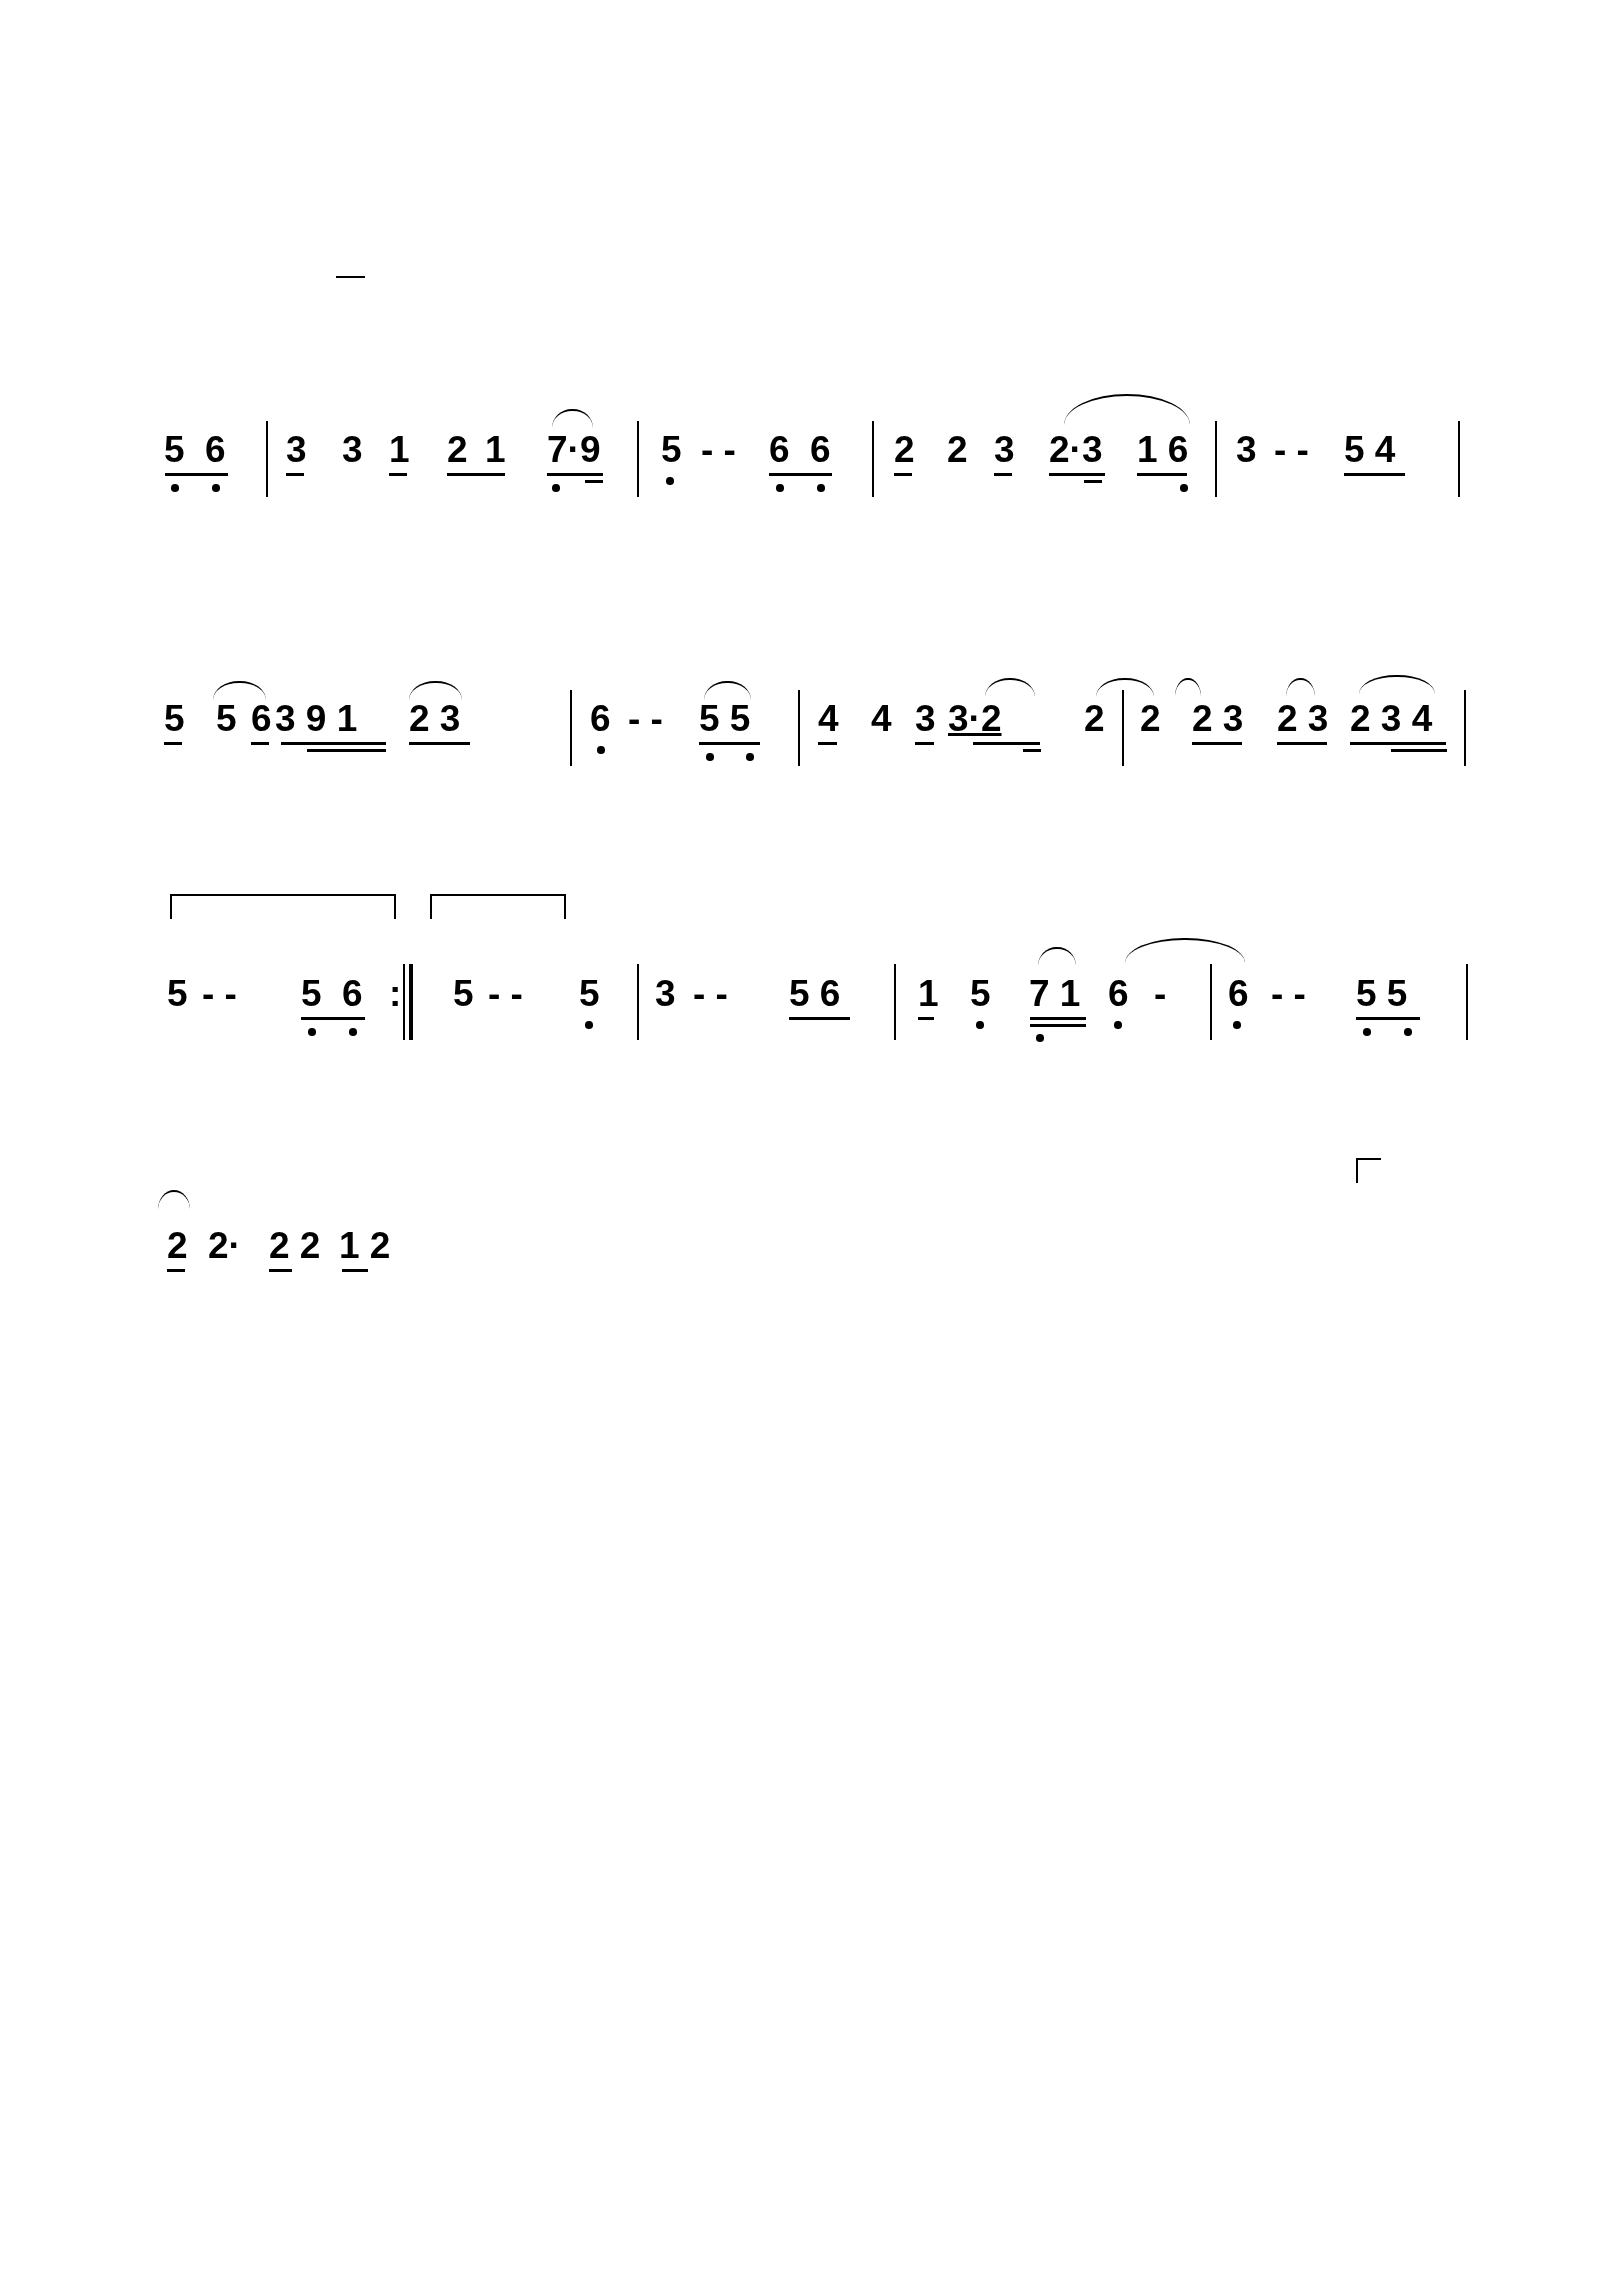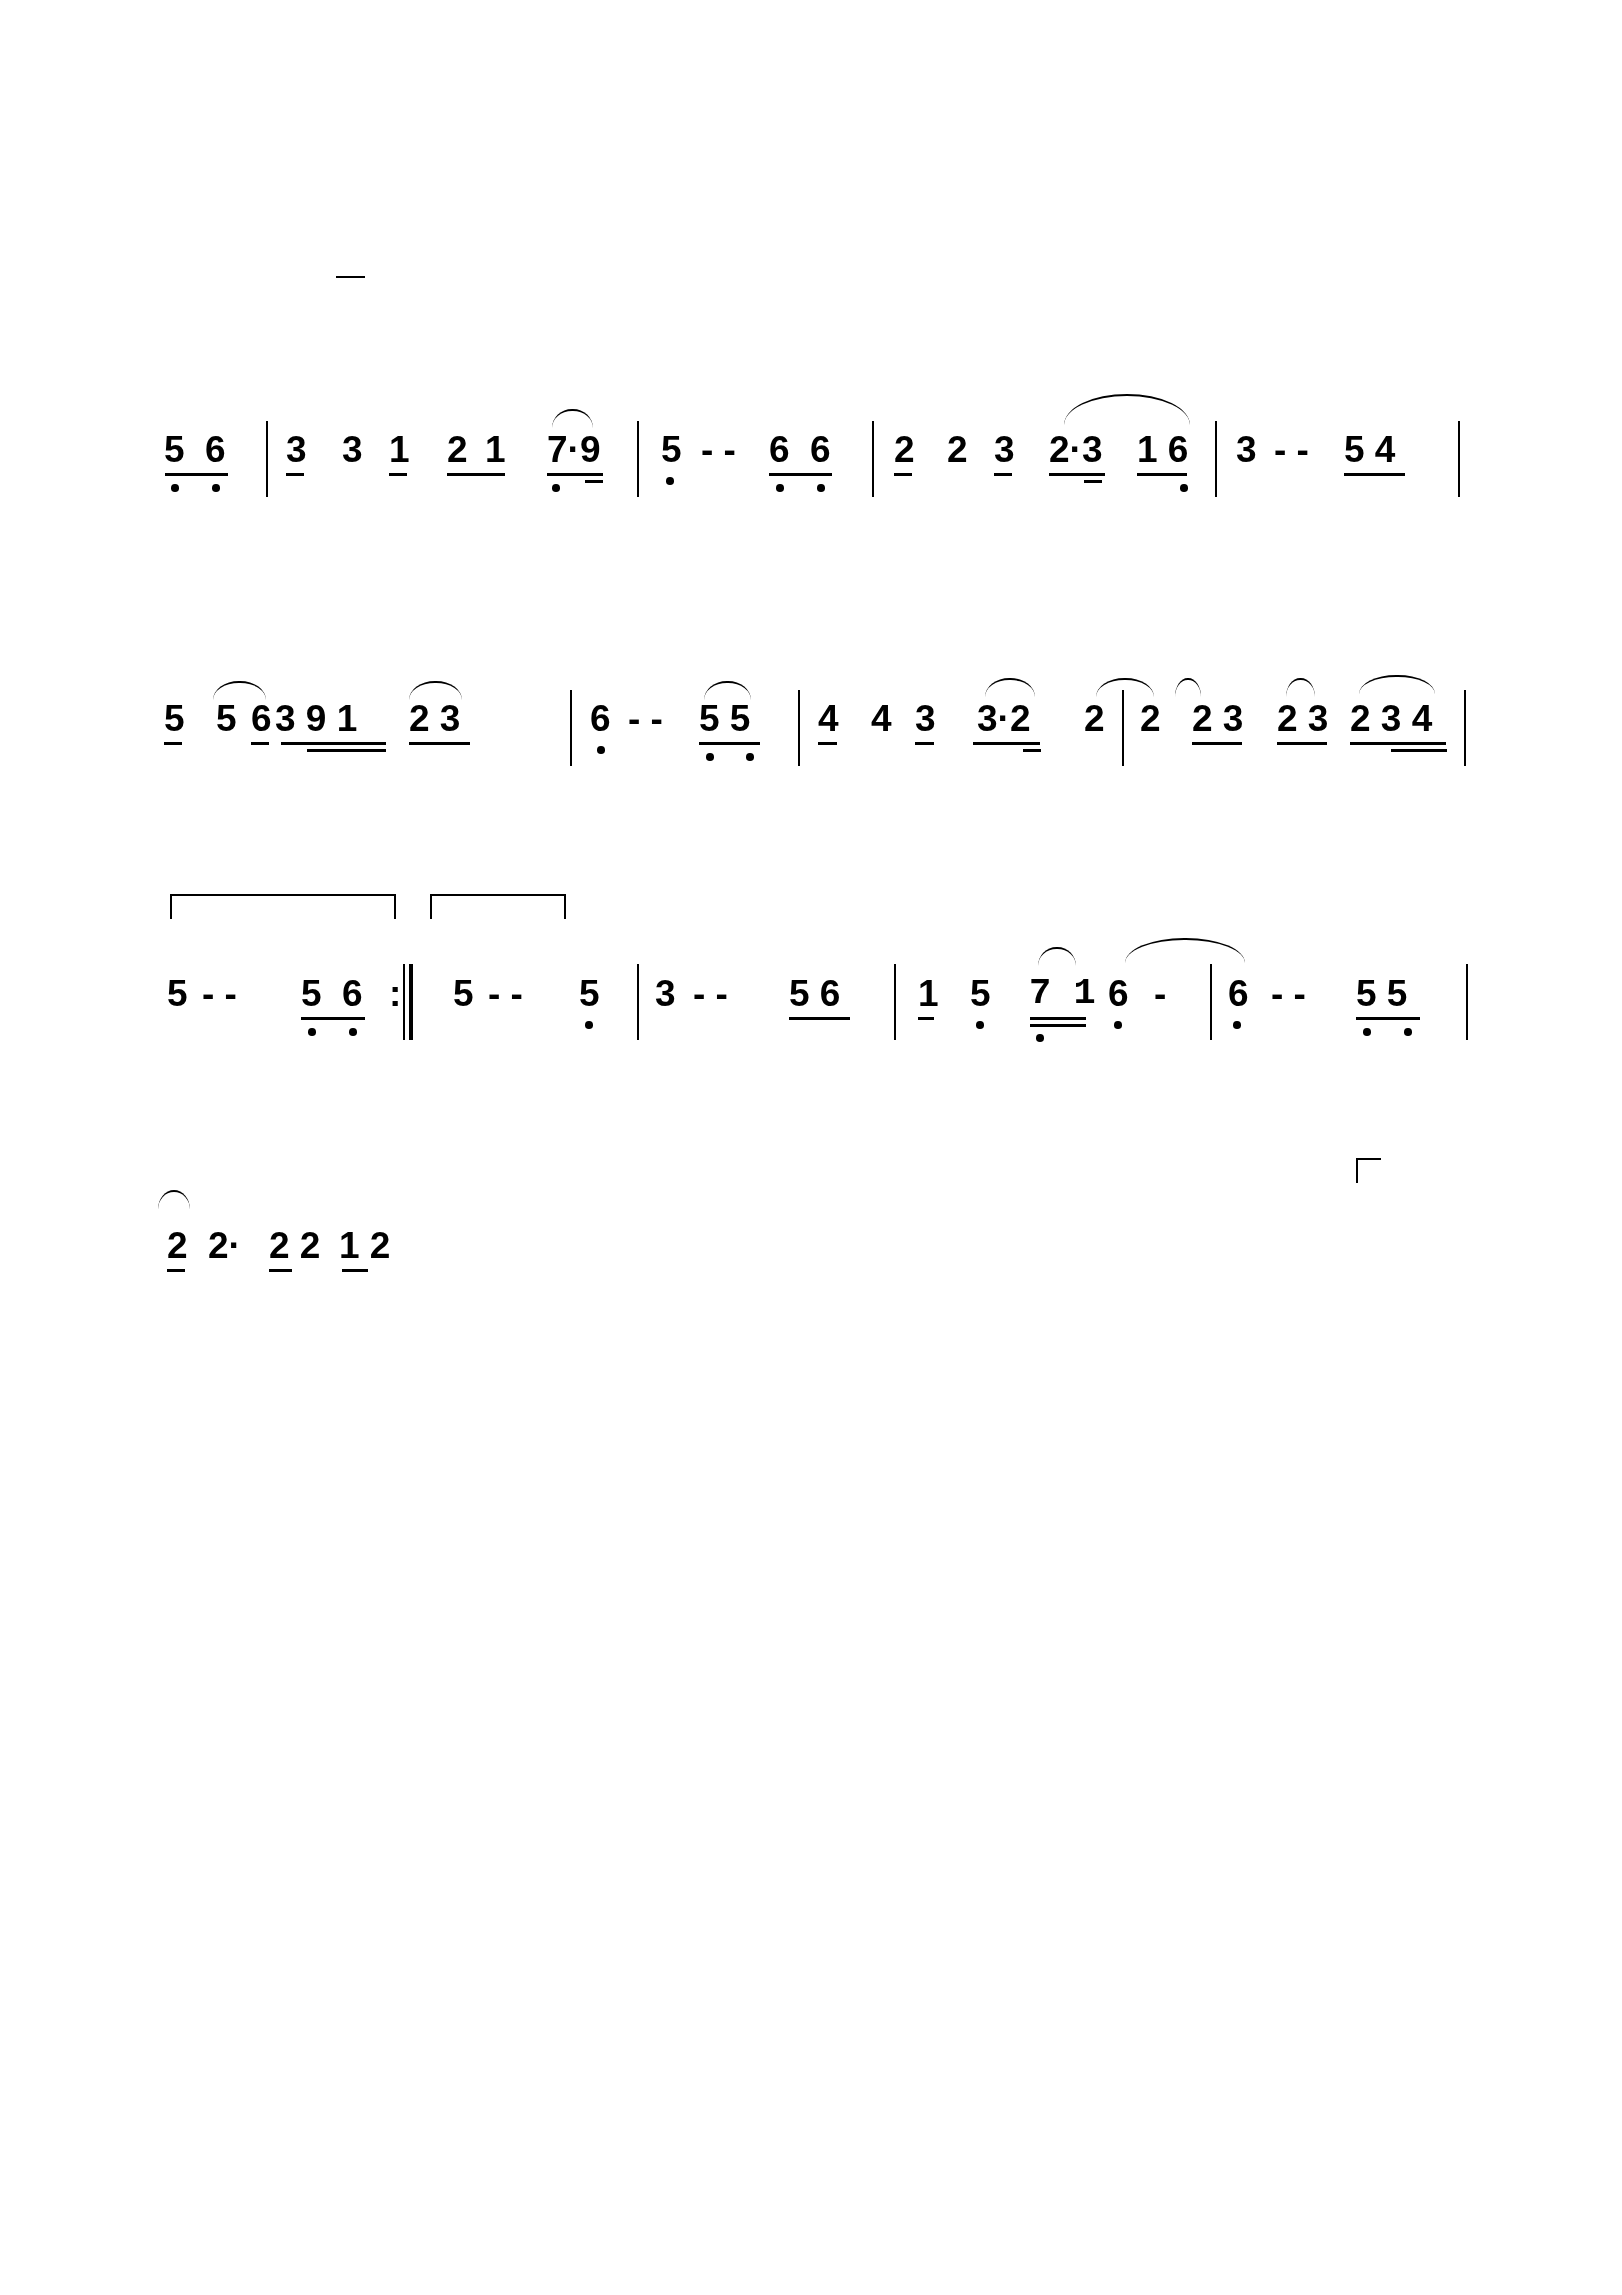--- a/index.html
+++ b/index.html
@@ -174,21 +174,21 @@
     <span class="n" style="left:628px;">- -</span>
     <span class="n" style="left:699px;">5 5</span>
     <div class="ul" style="left:699px;top:47px;width:61px;"></div>
     <div class="dot" style="left:706px;top:58px;"></div>
       <div class="dot" style="left:746px;top:58px;"></div>
     <div class="slur" style="left:704px;top:-14.6px;width:47px;"></div>
     <div class="barline" style="left:798px;top:-5.8px;height:76px;"></div>
     <span class="n" style="left:818px;">4</span>
       <span class="n" style="left:871px;">4</span>
       <span class="n" style="left:915px;">3</span>
-    <span class="n" style="left:977px;">3·2</span>
+    <span class="n" style="left:948px;text-decoration:underline;">3·2</span>
       <span class="n" style="left:1084px;">2</span>
     <div class="ul" style="left:818px;top:47px;width:18.7px;"></div>
     <div class="ul" style="left:915px;top:47px;width:18.7px;"></div>
     <div class="ul" style="left:973px;top:47px;width:67px;"></div>
     <div class="ul" style="left:1023px;top:54px;width:17.5px;"></div>
     <div class="slur" style="left:985px;top:-17.5px;width:50px;"></div>
     <div class="slur" style="left:1096px;top:-17.5px;width:58px;"></div>
     <div class="barline" style="left:1122px;top:-5.8px;height:76px;"></div>
     <span class="n" style="left:1140px;">2</span>
     <span class="n" style="left:1192px;">2 3</span>
@@ -231,21 +231,21 @@
     <span class="n" style="left:579px;">5</span>
       <div class="dot" style="left:585px;top:51px;"></div>
     <div class="barline" style="left:637px;top:-5.8px;height:76px;"></div>
     <span class="n" style="left:655px;">3</span>
       <span class="n" style="left:693px;">- -</span>
     <span class="n" style="left:789px;">5 6</span>
     <div class="ul" style="left:789px;top:47px;width:61px;"></div>
     <div class="barline" style="left:894px;top:-5.8px;height:76px;"></div>
     <span class="n" style="left:918px;">1</span>
       <span class="n" style="left:970px;">5</span>
-    <span class="n" style="left:1029px;font-family:Liberation Mono, monospace;">7 1</span>
+    <span class="n" style="left:1029px;">7 1</span>
       <span class="n" style="left:1108px;">6</span>
       <span class="n" style="left:1154px;">-</span>
     <div class="ul" style="left:918px;top:47px;width:16.4px;"></div>
     <div class="dot" style="left:976px;top:51px;"></div>
     <div class="ul" style="left:1030px;top:47px;width:56px;"></div>
     <div class="ul" style="left:1030px;top:54px;width:56px;"></div>
     <div class="dot" style="left:1036px;top:64px;"></div>
     <div class="dot" style="left:1114px;top:51px;"></div>
     <div class="slur" style="left:1038px;top:-23.4px;width:38px;"></div>
     <div class="slur" style="left:1125px;top:-32px;width:120px;height:23.4px;"></div>

